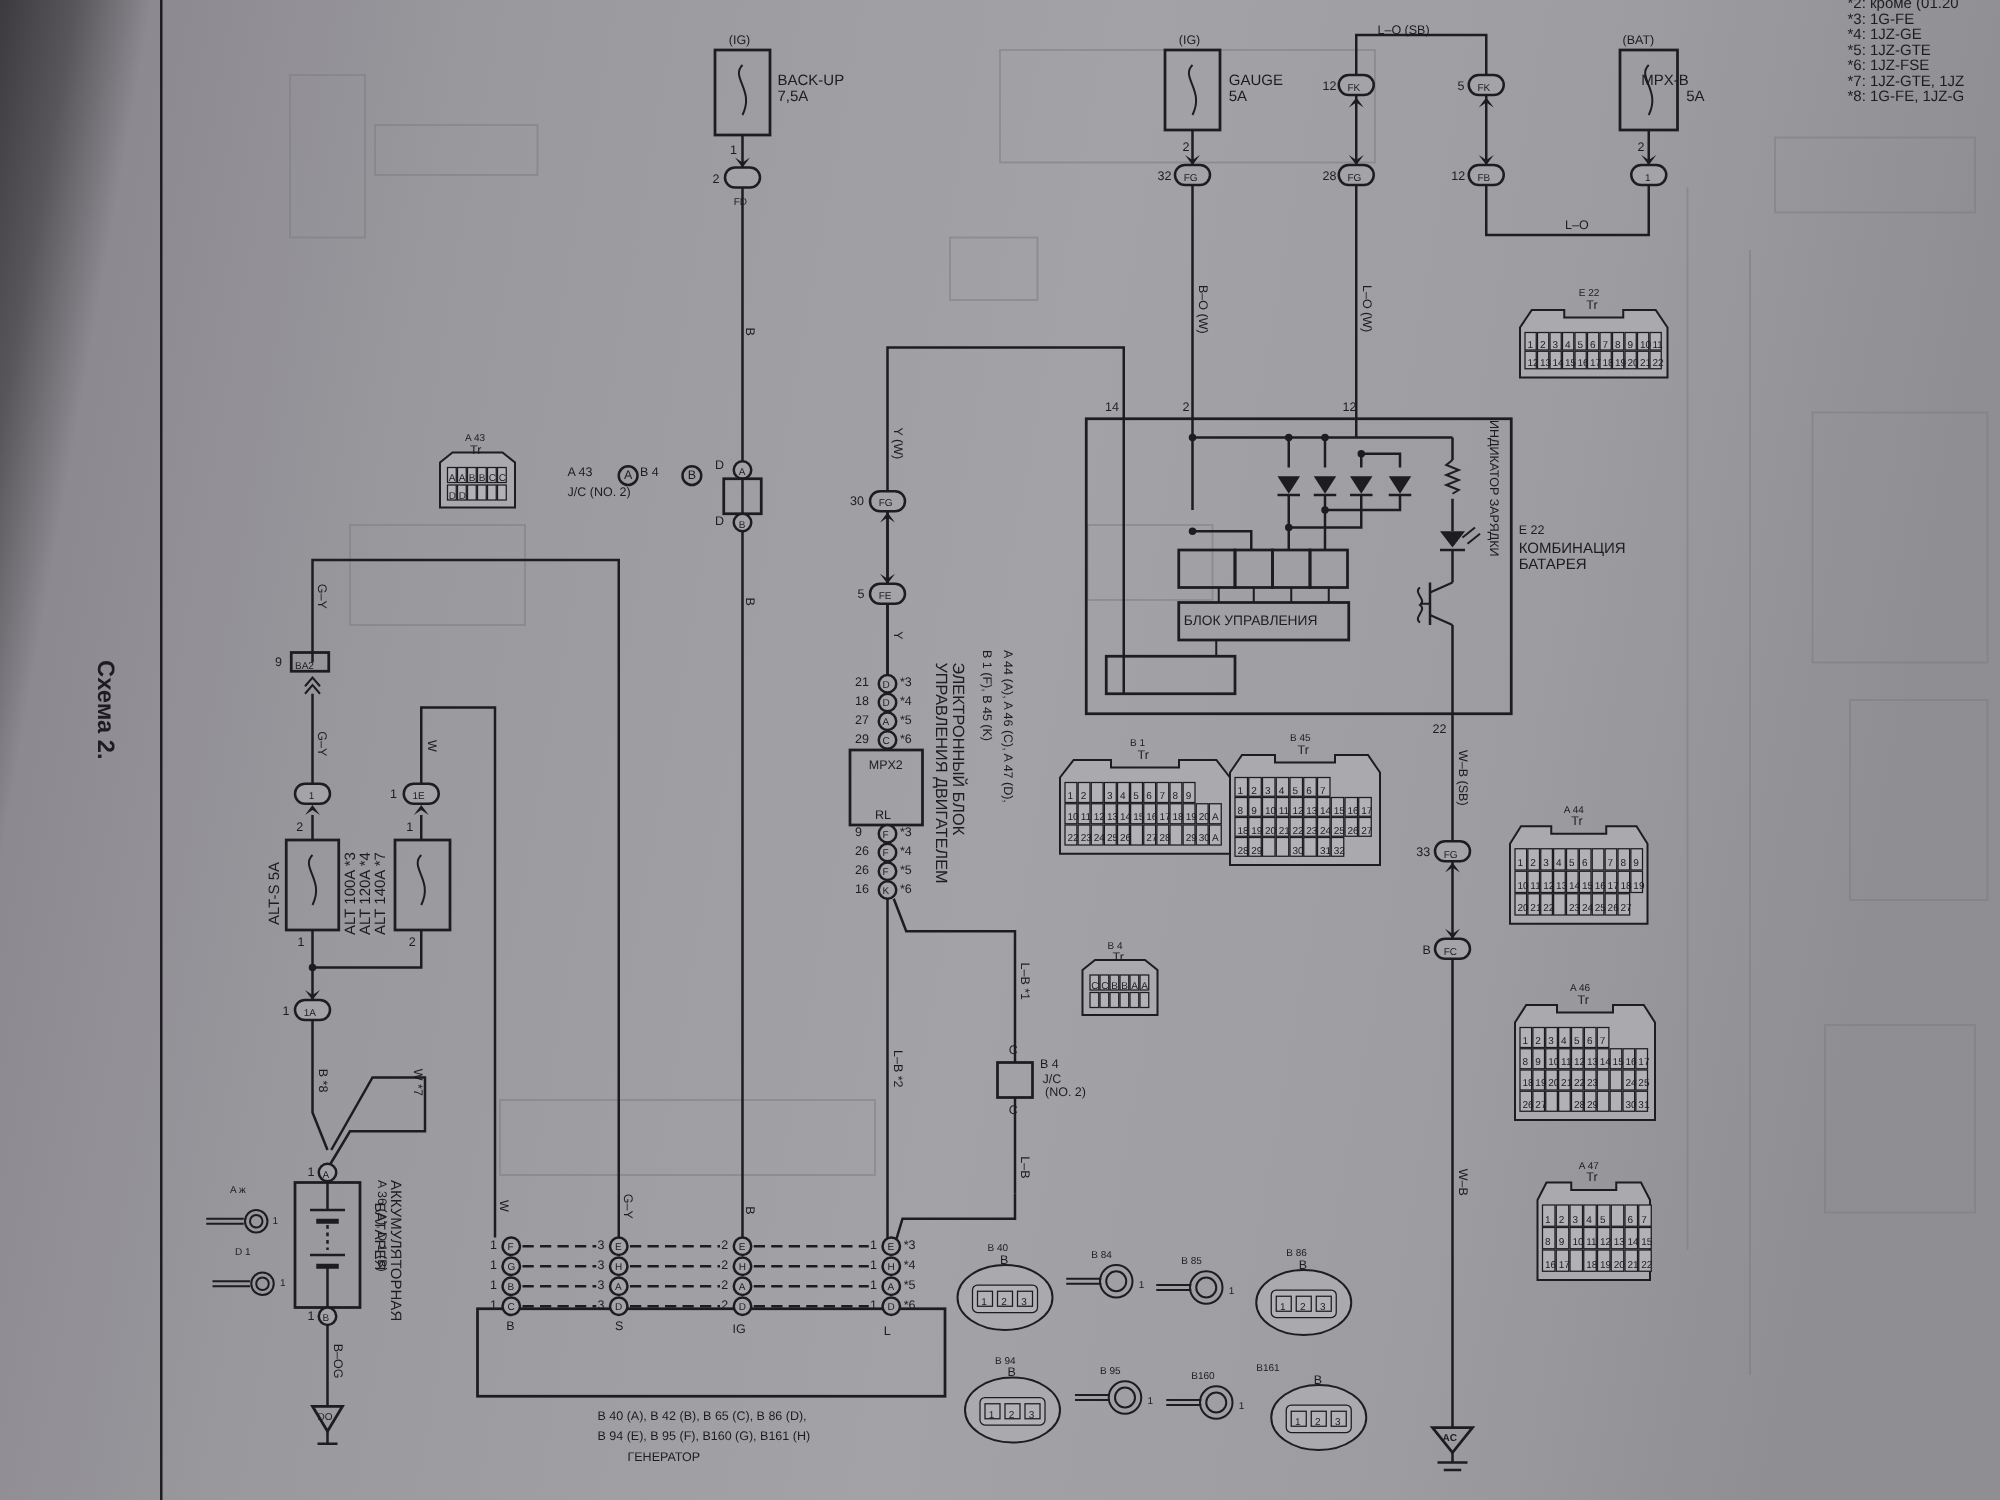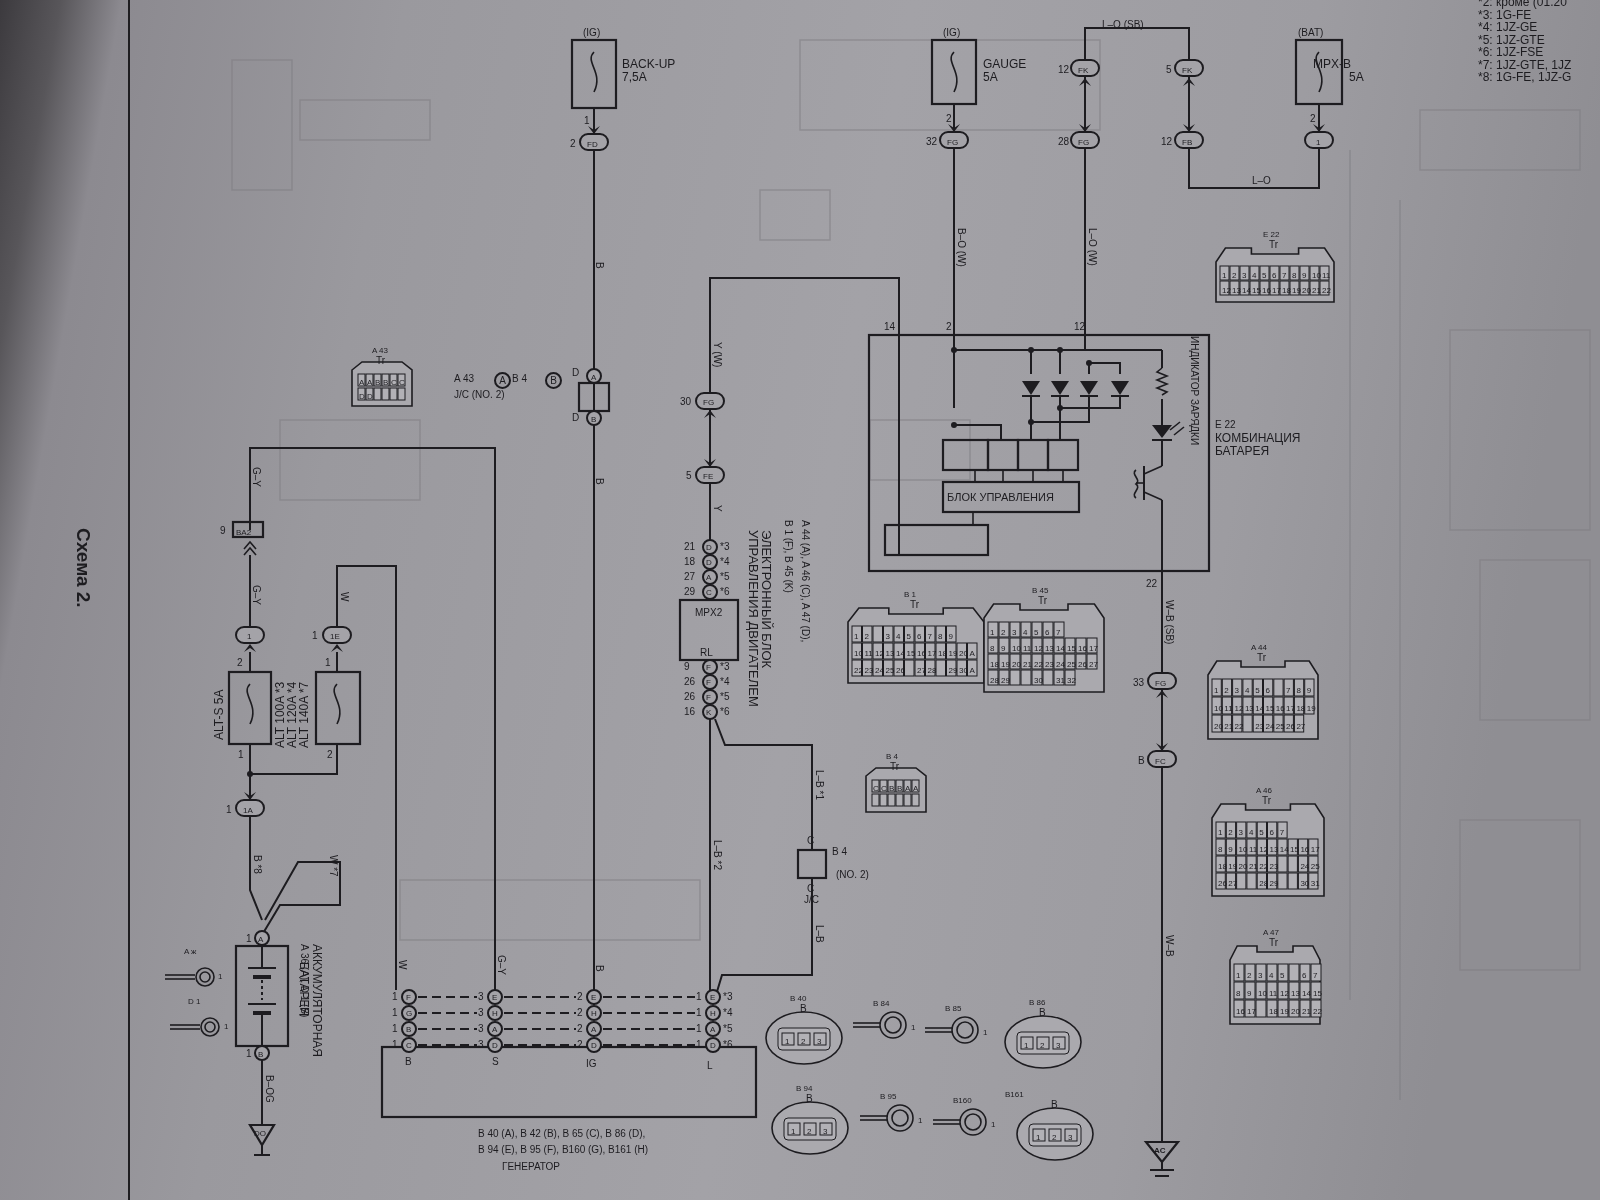--- a/index.html
+++ b/index.html
@@ -556,21 +556,21 @@
     <div>*8: 1G-FE, 1JZ-G</div>
   </div>
 
   <div class="lbl vert" style="left:90px;top:528px;font-size:19px;font-weight:bold;">Схема 2.</div>
 
   <div class="lbl small" style="left:583px;top:26px;">(IG)</div>
   <div class="lbl" style="left:622px;top:58px;">BACK-UP</div>
   <div class="lbl" style="left:622px;top:71px;">7,5A</div>
   <div class="lbl small" style="left:584px;top:114px;">1</div>
   <div class="lbl small" style="left:570px;top:137px;">2</div>
-  <div class="lbl tiny" style="left:587px;top:138px;">FD</div>
+  <div class="lbl tiny" style="left:587px;top:155px;">FD</div>
 
   <div class="lbl small" style="left:943px;top:26px;">(IG)</div>
   <div class="lbl" style="left:983px;top:58px;">GAUGE</div>
   <div class="lbl" style="left:983px;top:71px;">5A</div>
   <div class="lbl small" style="left:946px;top:112px;">2</div>
   <div class="lbl small" style="left:926px;top:135px;">32</div>
   <div class="lbl tiny" style="left:947px;top:136px;">FG</div>
 
   <div class="lbl small" style="left:1102px;top:18px;">L–O (SB)</div>
   <div class="lbl small" style="left:1058px;top:63px;">12</div>
@@ -639,21 +639,21 @@
   <div class="lbl small" style="left:695px;top:606px;">MPX2</div>
   <div class="lbl small" style="left:700px;top:646px;">RL</div>
   <div class="lbl vert" style="left:773px;top:530px;font-size:13px;">ЭЛЕКТРОННЫЙ БЛОК</div>
   <div class="lbl vert" style="left:760px;top:530px;font-size:13px;">УПРАВЛЕНИЯ ДВИГАТЕЛЕМ</div>
   <div class="lbl small vert" style="left:812px;top:520px;">A 44 (A), A 46 (C), A 47 (D),</div>
   <div class="lbl small vert" style="left:795px;top:520px;">B 1 (F), B 45 (K)</div>
 
   <div class="lbl small" style="left:807px;top:834px;">C</div>
   <div class="lbl small" style="left:807px;top:882px;">C</div>
   <div class="lbl small" style="left:832px;top:845px;">B 4</div>
-  <div class="lbl small" style="left:804px;top:857px;margin-top:36px;">J/C</div>
+  <div class="lbl small" style="left:834px;top:857px;">J/C</div>
   <div class="lbl small" style="left:836px;top:868px;">(NO. 2)</div>
 
   <div class="lbl small" style="left:1133px;top:676px;">33</div>
   <div class="lbl tiny" style="left:1155px;top:677px;">FG</div>
   <div class="lbl small" style="left:1138px;top:754px;">B</div>
   <div class="lbl tiny" style="left:1155px;top:755px;">FC</div>
   <div class="lbl tiny" style="left:1154px;top:1144px;font-weight:bold;">AC</div>
 
   <div class="lbl small" style="left:220px;top:524px;">9</div>
   <div class="lbl tiny" style="left:236px;top:526px;">BA2</div>

